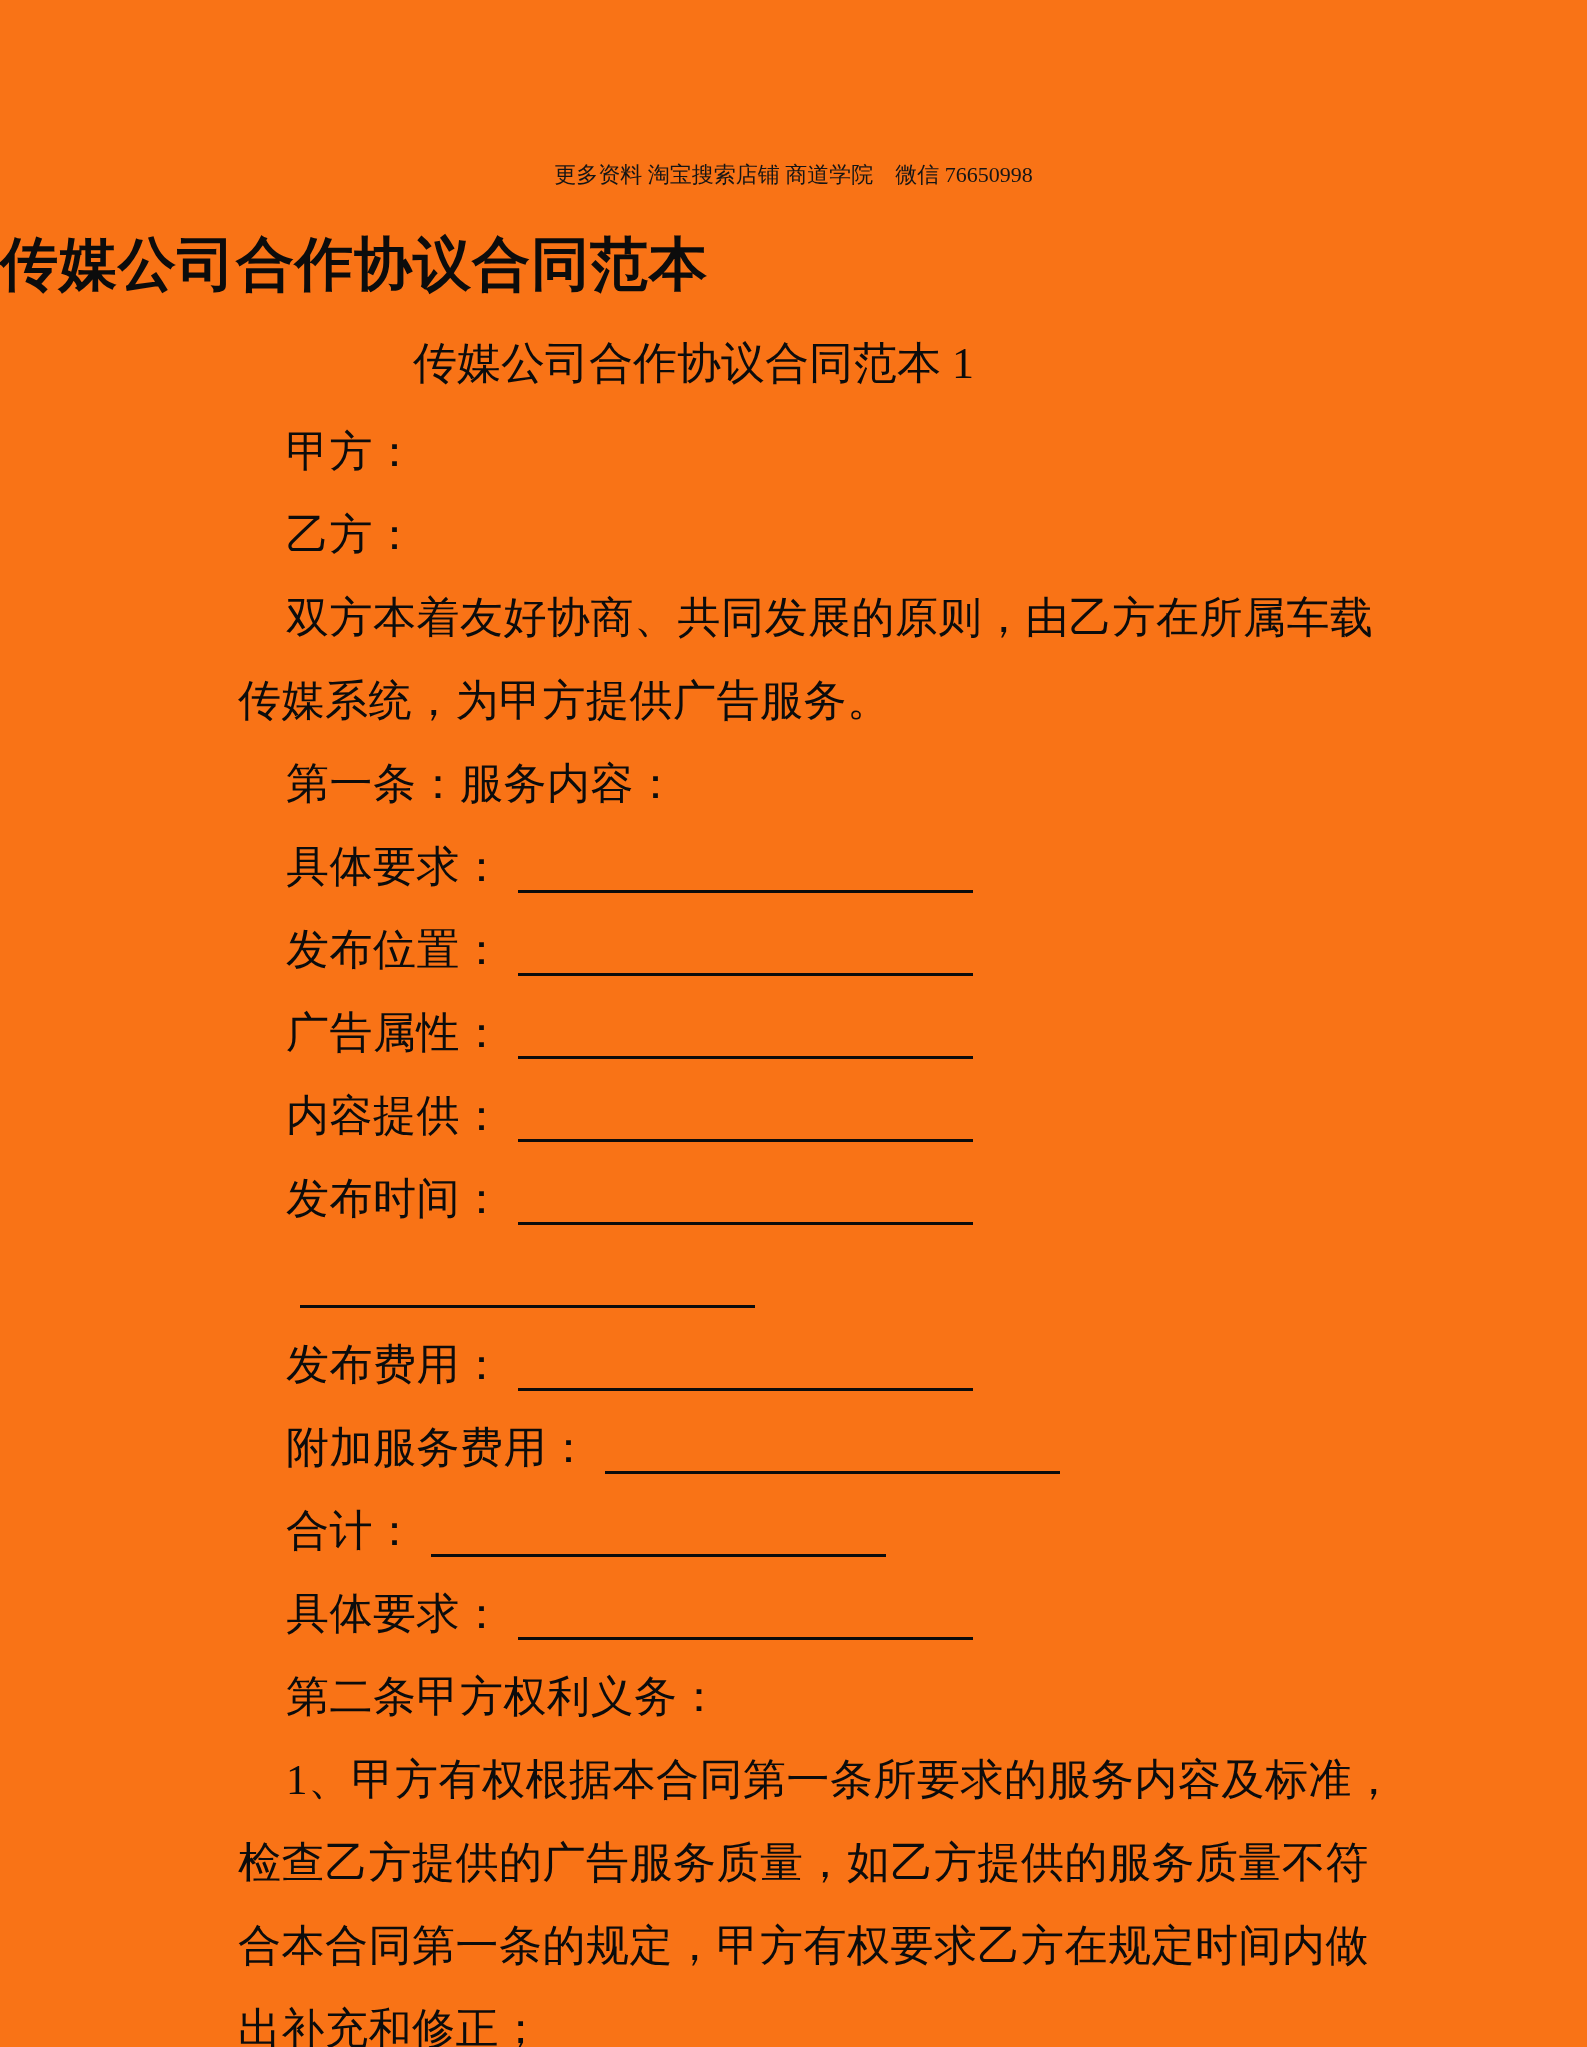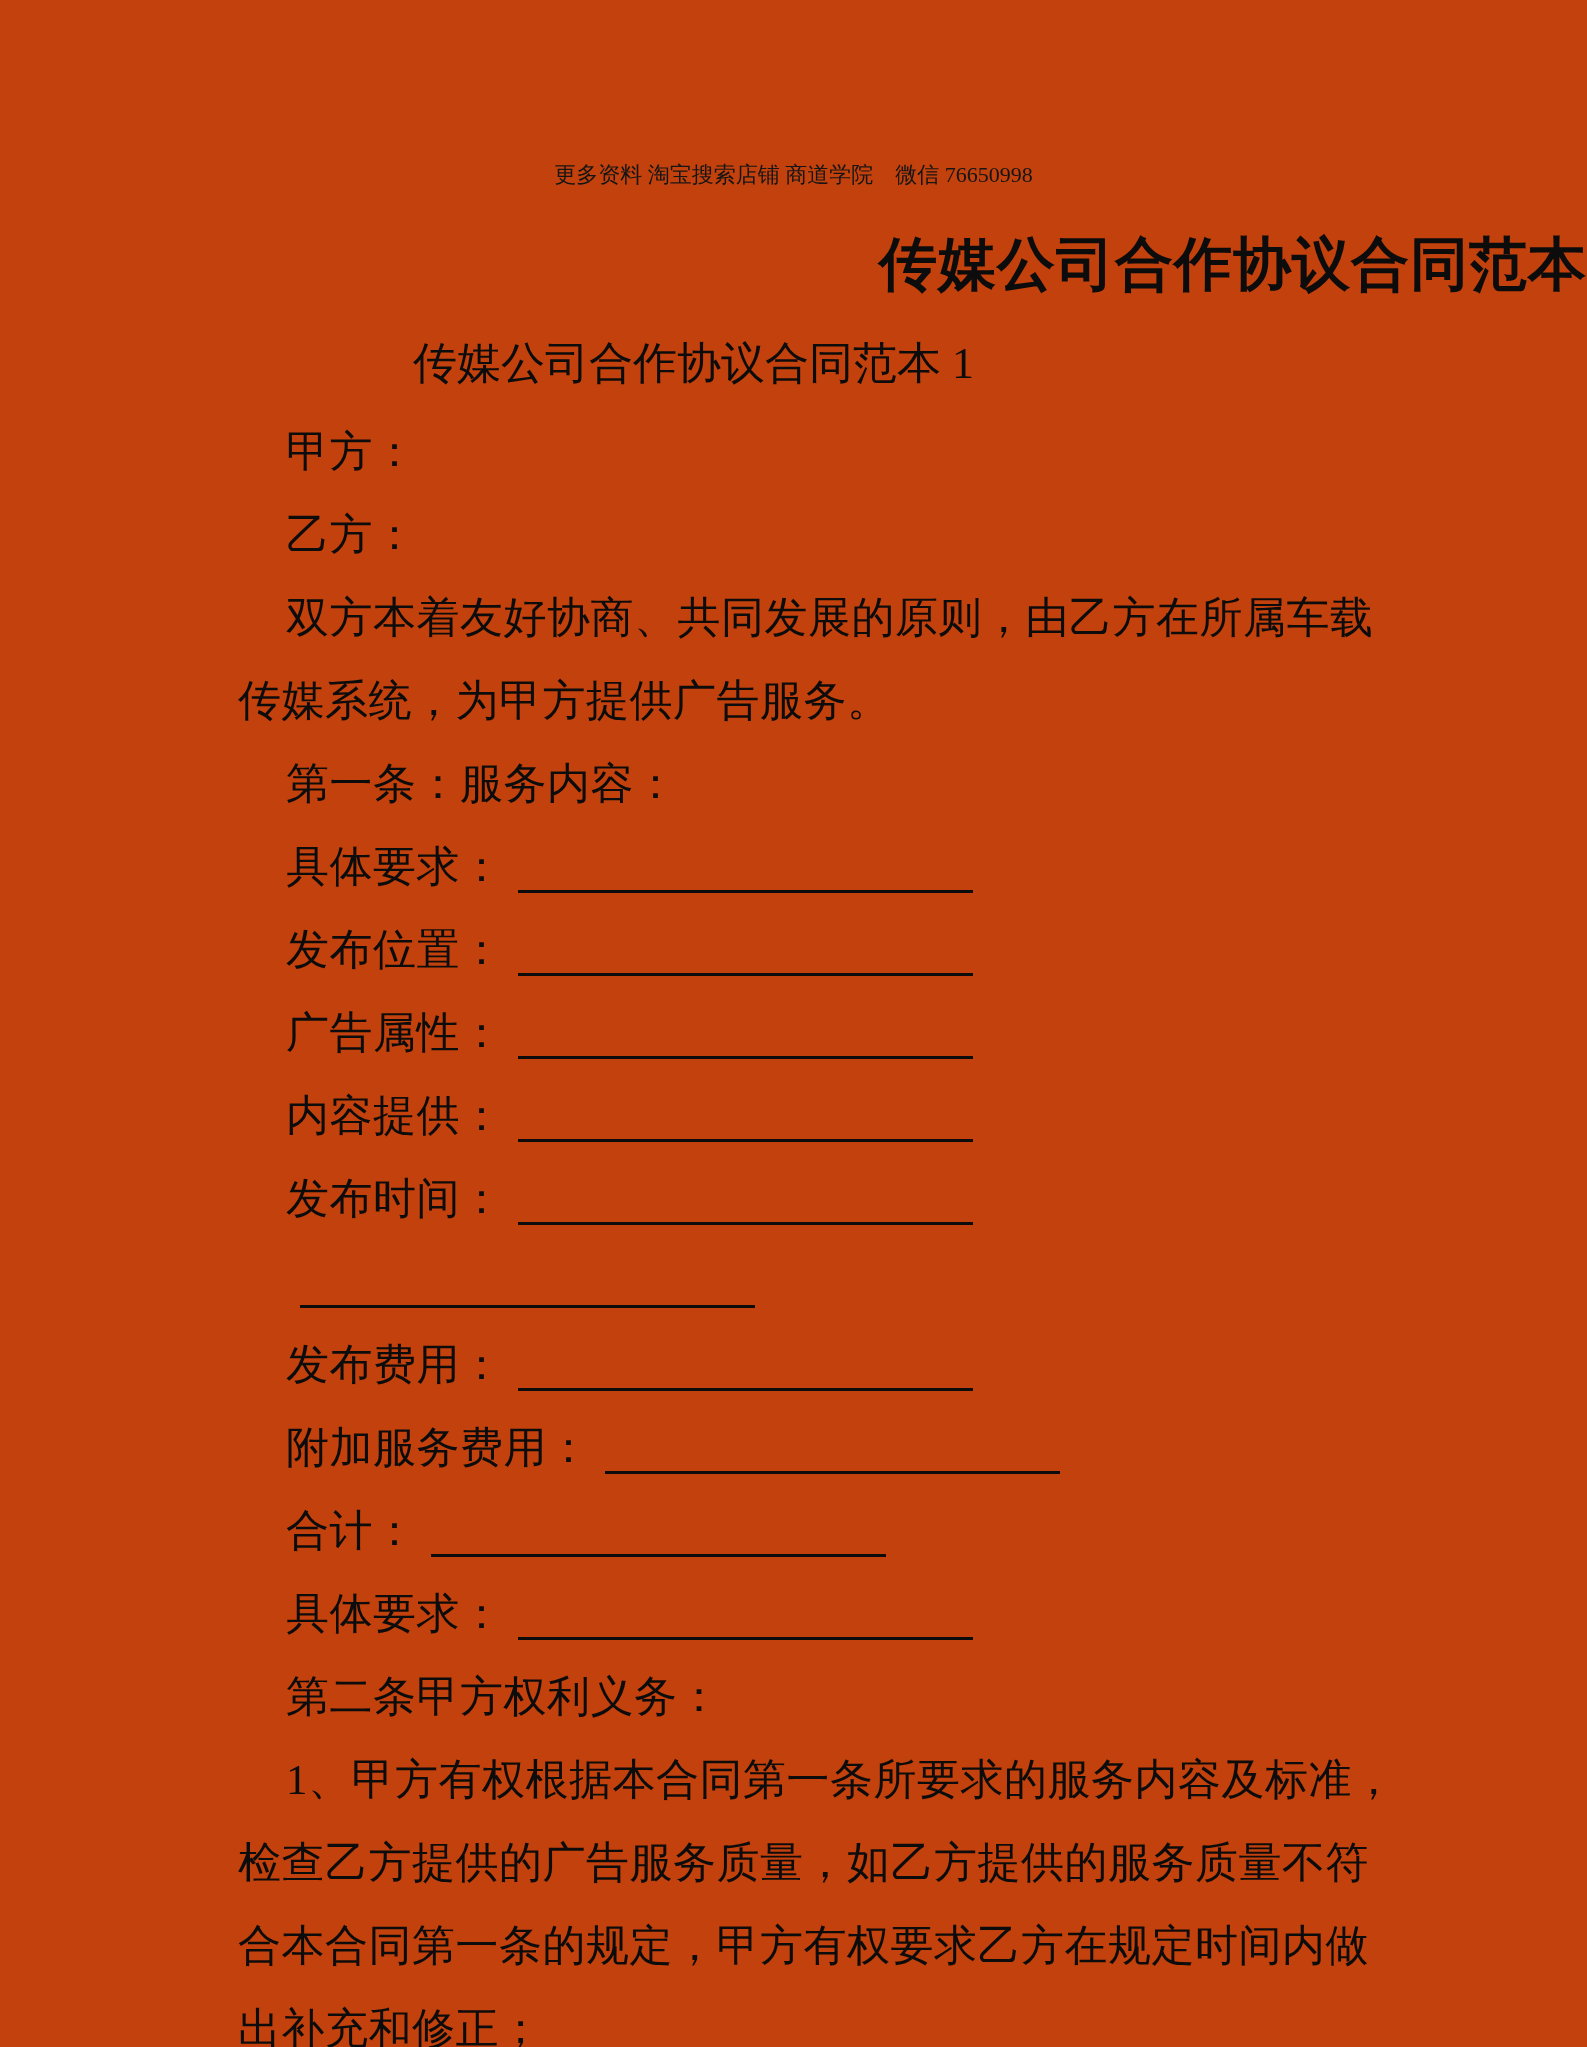--- a/index.html
+++ b/index.html
@@ -1,41 +1,41 @@
 <!DOCTYPE html>
 <html><head>
 <meta charset="utf-8">
 <style>
   html, body { margin: 0; padding: 0; background: #ffffff; }
   .page {
     position: relative;
     width: 1587px;
     height: 2047px;
-    background: #c2410c;
+    background: #f97316;
     overflow: hidden;
     font-family: "Liberation Serif", "DejaVu Serif", serif;
     color: #0c0c0c;
   }
   .header-note {
     position: absolute;
     top: 160px;
     left: 0;
     width: 100%;
     text-align: center;
     font-size: 22px;
     line-height: 30px;
     color: #151515;
     white-space: pre;
   }
   .doc-title {
     position: absolute;
     top: 230px;
     left: 0;
     width: 100%;
-    text-align: right;
+    text-align: left;
     font-size: 58px;
     font-weight: bold;
     line-height: 70px;
     letter-spacing: 1px;
   }
   .doc-subtitle {
     position: absolute;
     top: 338px;
     left: 413px;
     font-size: 44px;

